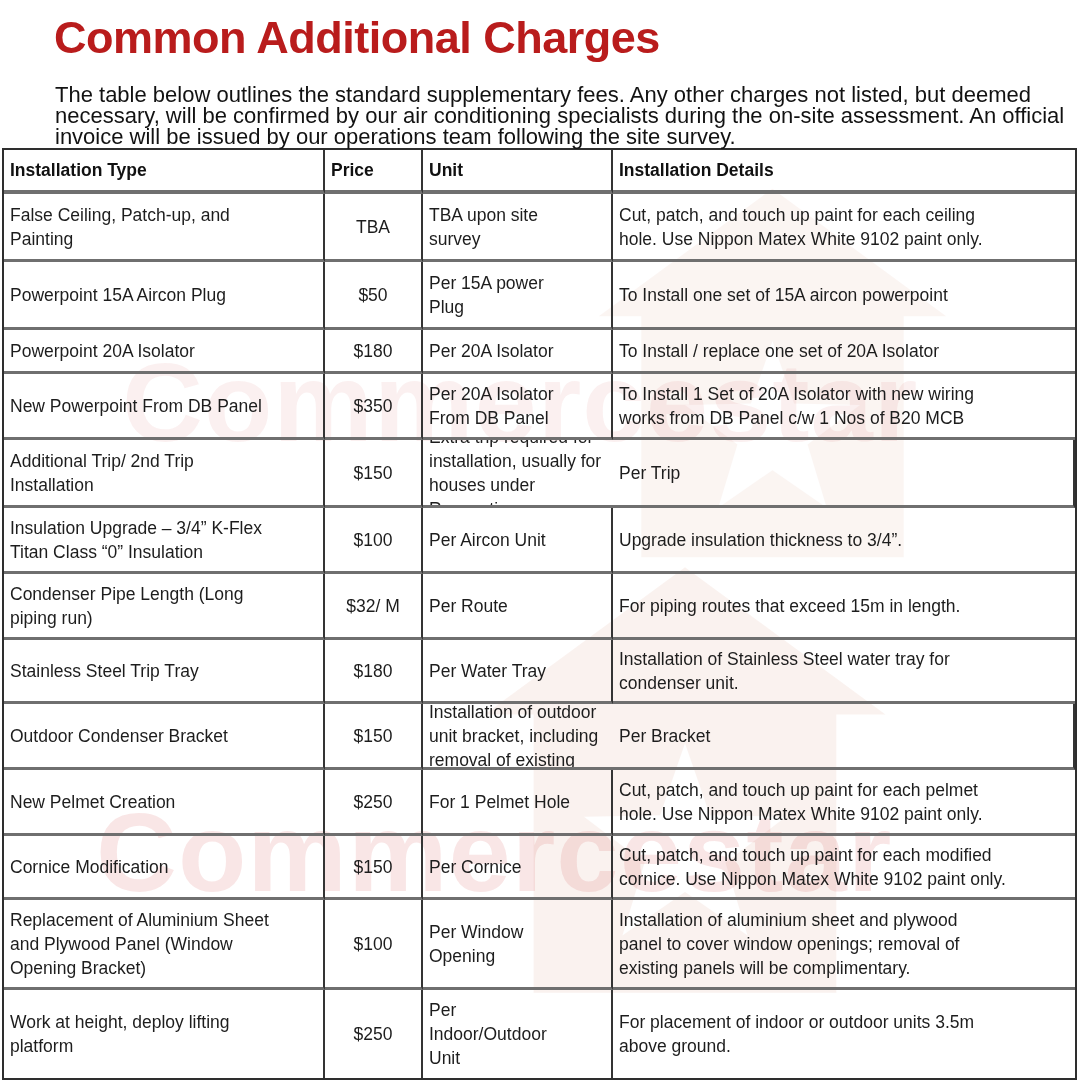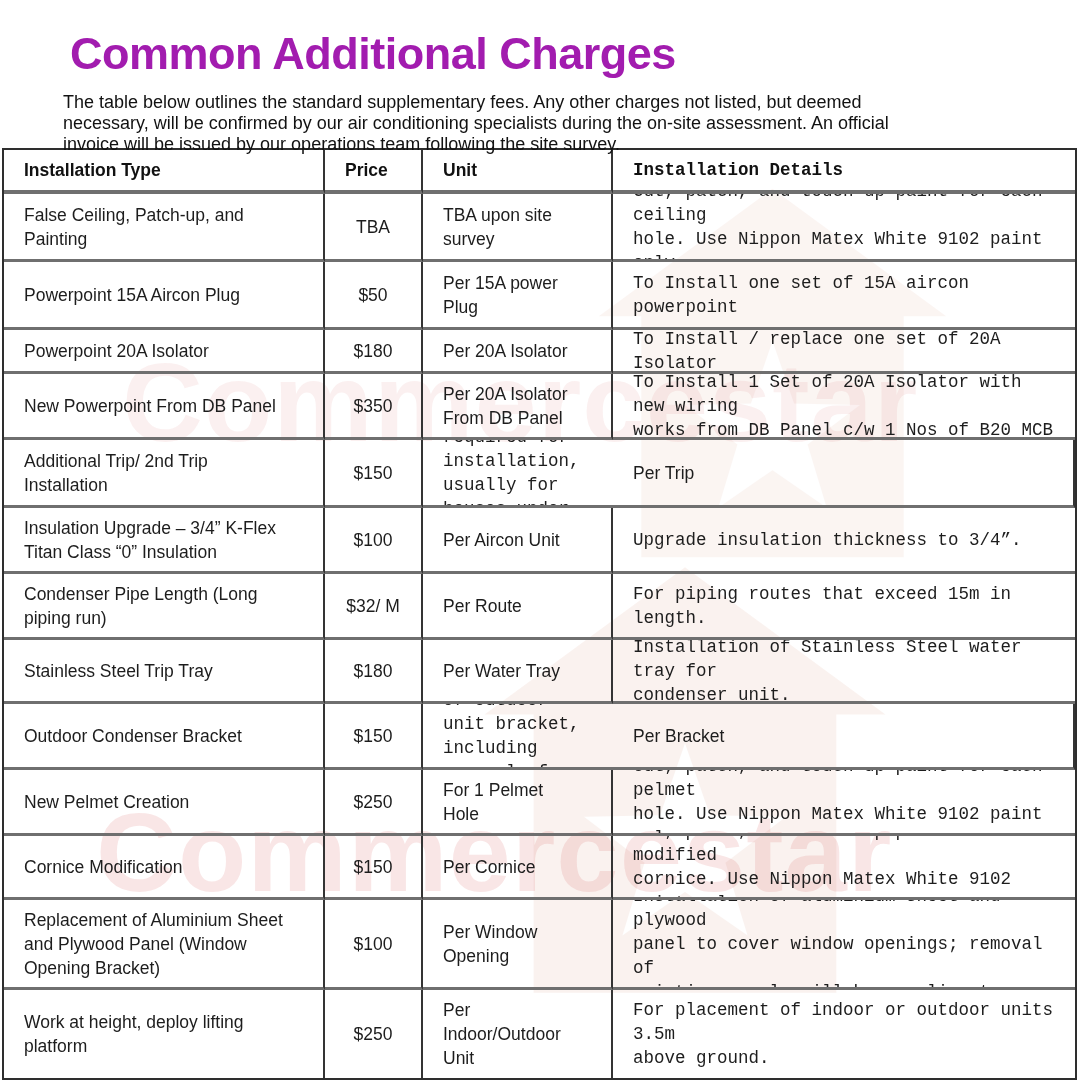--- a/index.html
+++ b/index.html
@@ -22,50 +22,50 @@
     font-weight:800; font-size:112px; letter-spacing:1px;
     color:rgba(214,88,84,0.12);
     white-space:nowrap;
   }
   .wm-top    { left:122px; top:338px; color:rgba(214,88,84,0.09); }
   .wm-bottom { left:96px;  top:788px; color:rgba(214,88,84,0.15); }
 
   
   .header { position:absolute; left:0; top:0; width:1080px; height:148px; z-index:2; }
   .page-title {
-    position:absolute; left:54px; top:12px; margin:16px;
+    position:absolute; left:54px; top:12px; margin:0;
     font-size:45px; font-weight:800; letter-spacing:-0.5px;
-    color:#a21caf;
+    color:#b91c1c;
   }
   .page-subtitle {
-    position:absolute; left:55px; top:84px; margin:8px; width:1010px;
-    font-size:18px; line-height:21px; color:#121212;
+    position:absolute; left:55px; top:84px; margin:0; width:1010px;
+    font-size:22px; line-height:21px; color:#121212;
     white-space:pre-line;
   }
 
   
   .grid {
     position:absolute; left:2px; top:148px; width:1075px; z-index:1;
     display:grid;
     grid-template-columns:321px 98px 190px 1fr;
     grid-template-rows:44px 68px 68px 44px 66px 68px 66px 66px 64px 66px 66px 64px 90px 88px;
     border:2px solid #2e2e2e;
     background:transparent;
   }
   .cell {
     display:flex; align-items:center;
-    padding:2px 20px;
+    padding:2px 6px;
     border-right:2px solid #343434;
     border-bottom:3px solid #6f6f6f;
     font-size:17.5px; line-height:24px; color:#1d1d1d;
     white-space:pre-line;
     overflow:hidden;
   }
   .cell.c3 { padding-right:38px; }
-  .cell.c4 { border-right:none;font-family:Liberation Mono, monospace; }
+  .cell.c4 { border-right:none; }
   .cell.last { border-bottom:none; }
   .cell.head {
     font-weight:700; font-size:17.5px; color:#111;
     border-bottom:4px solid #6f6f6f;
     white-space:nowrap;
   }
   .cell.c2.val { justify-content:center; text-align:right; padding:2px 0; }
 </style>
 </head>
 <body>

